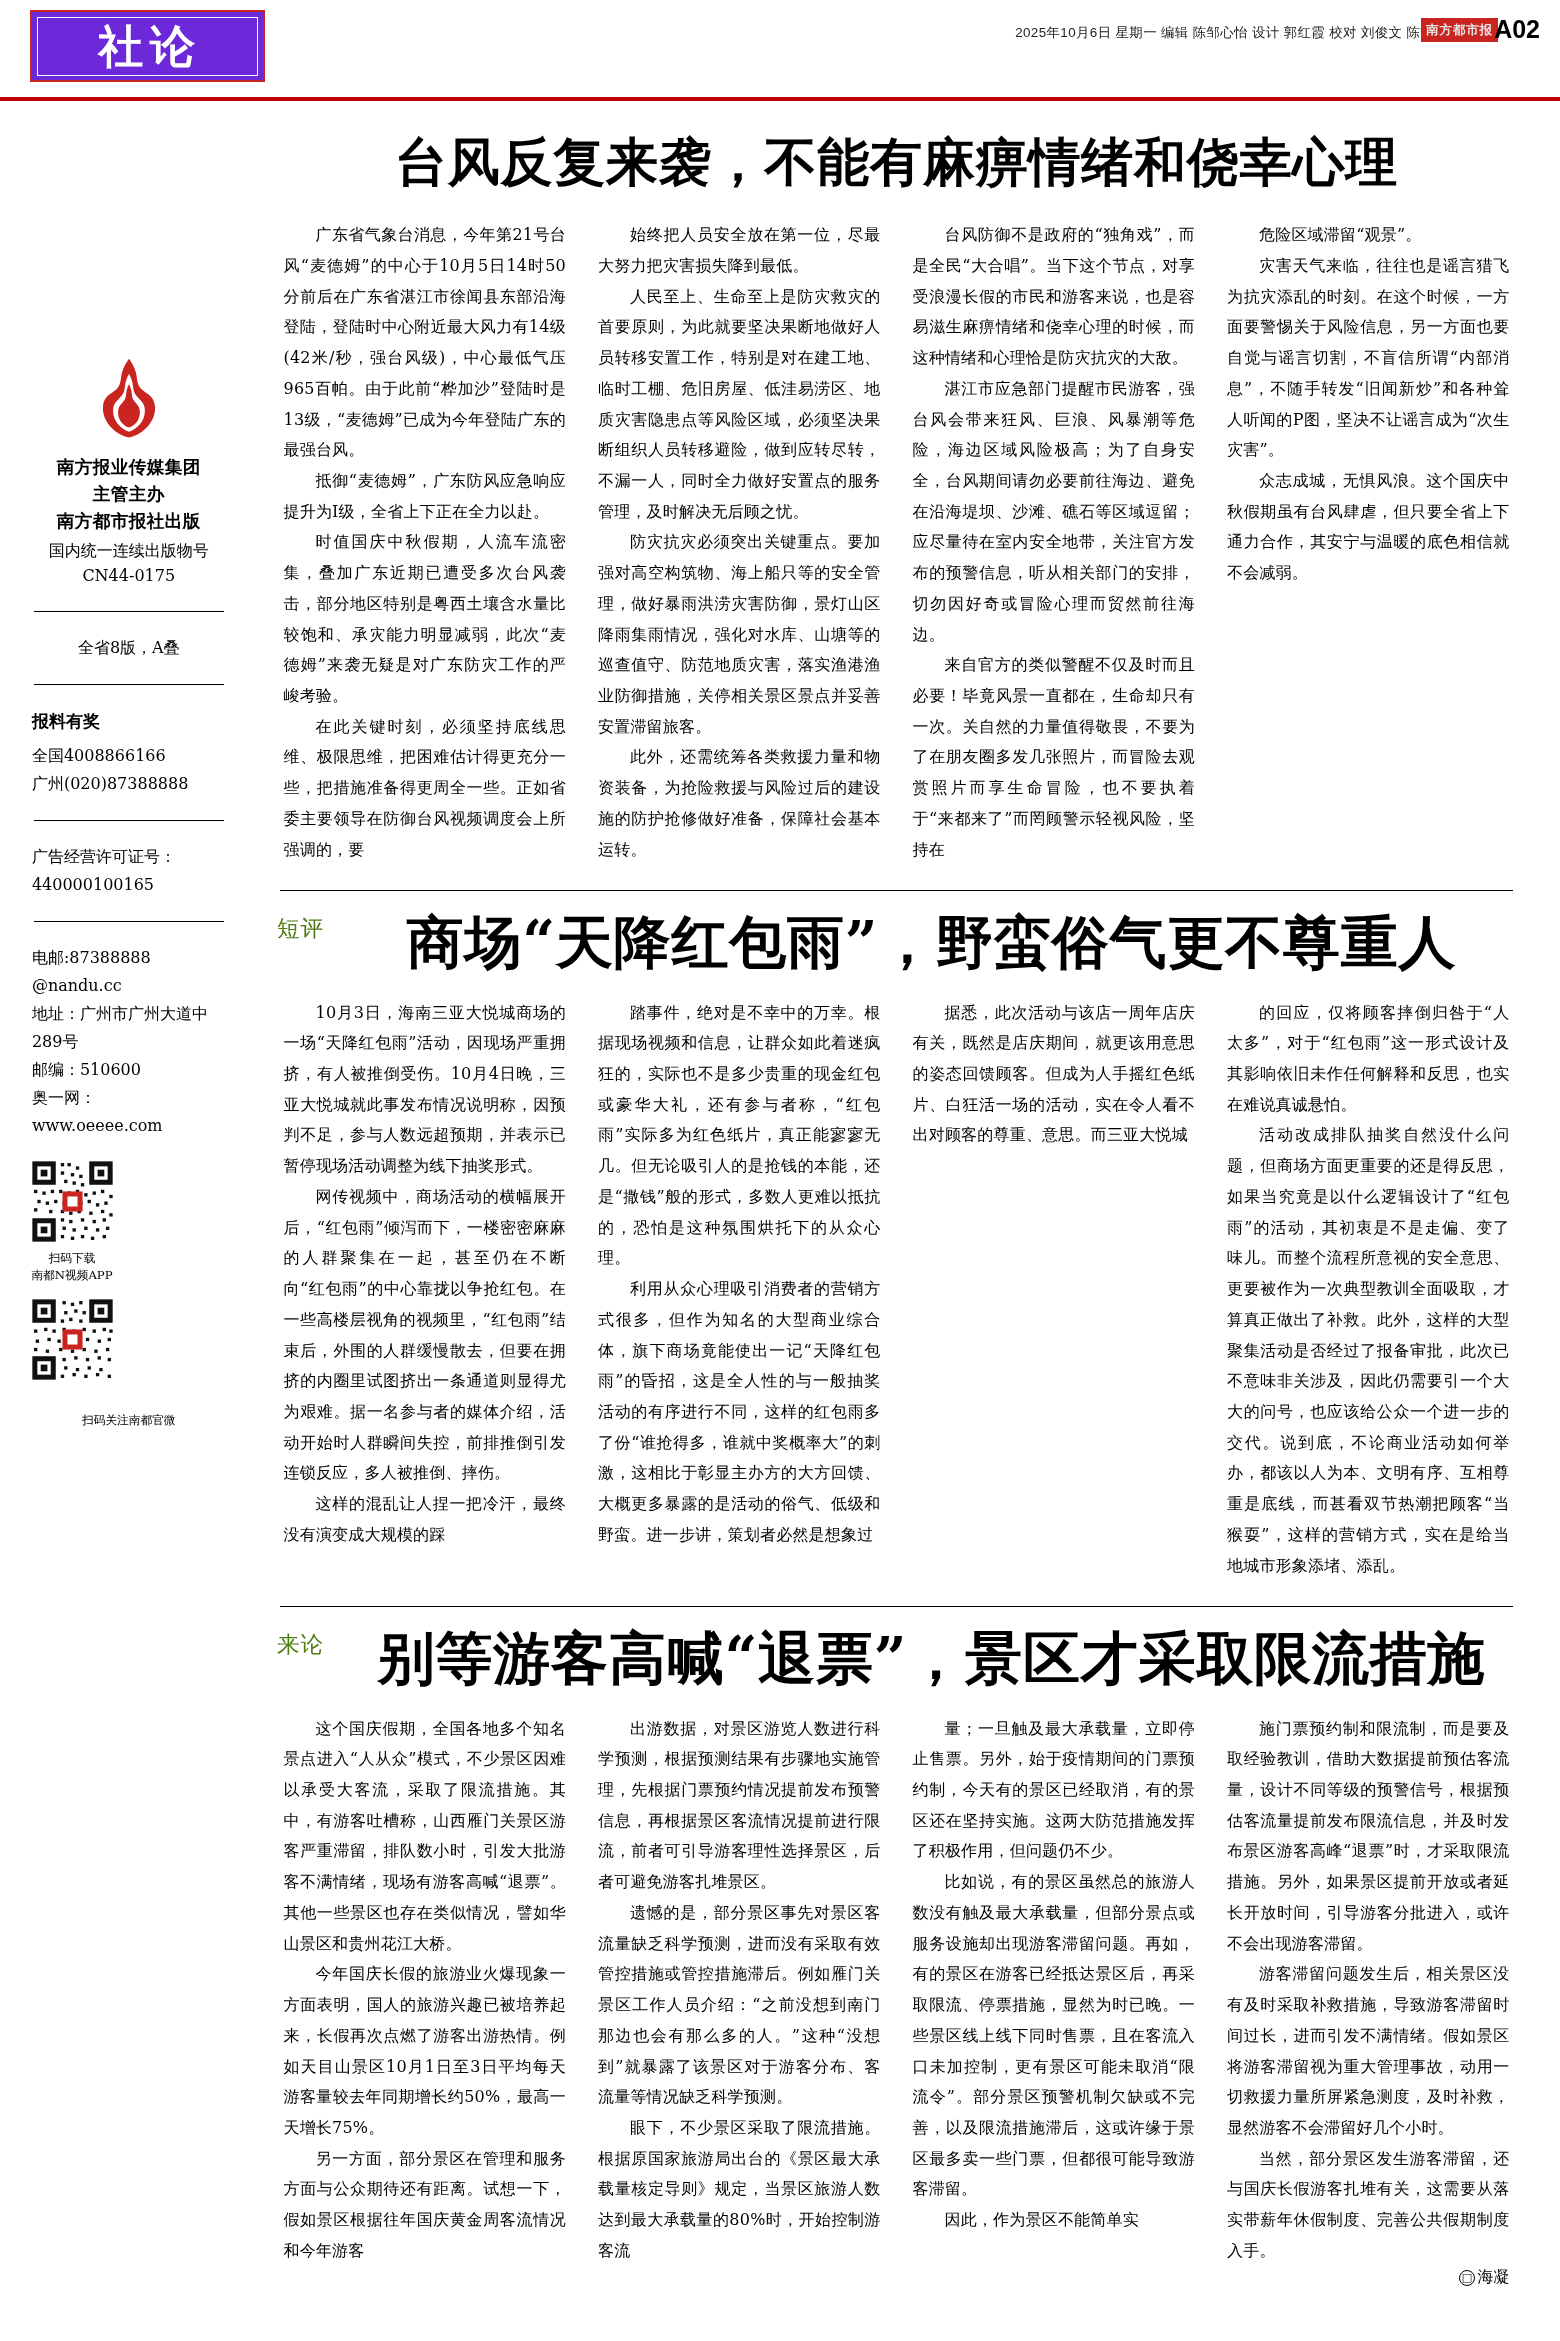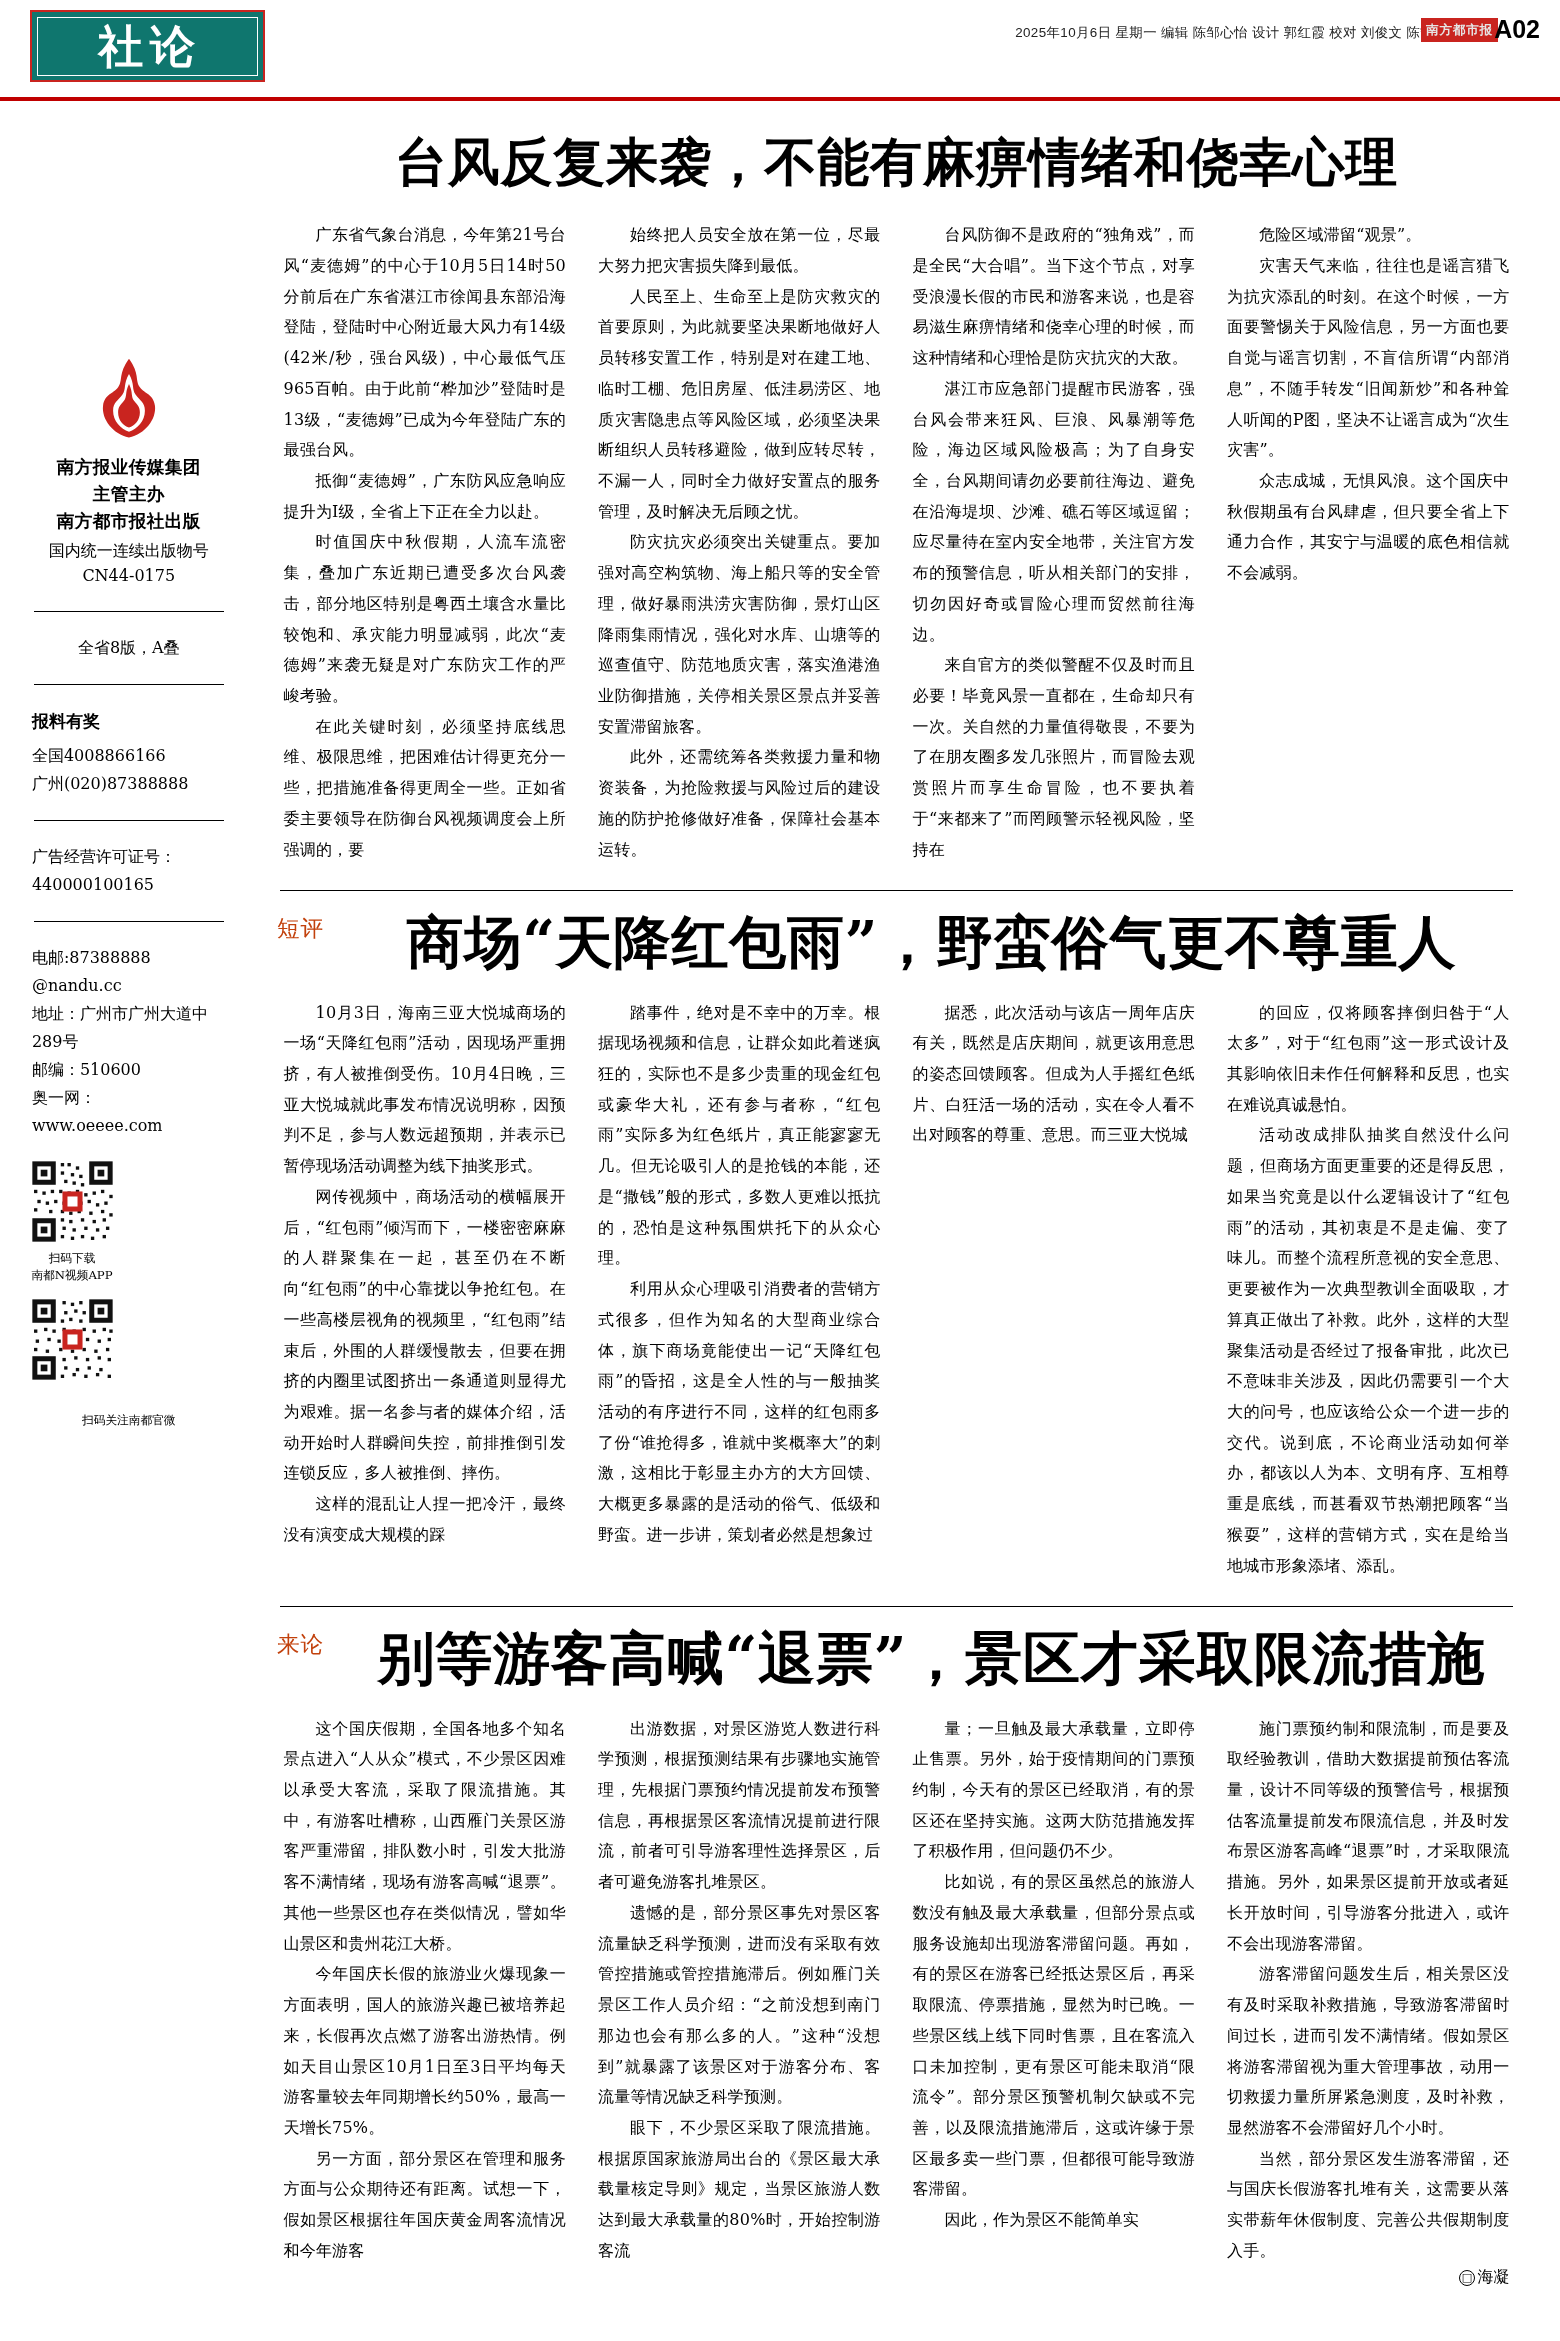--- a/index.html
+++ b/index.html
@@ -23,21 +23,21 @@
     height: 101px;
     border-bottom: 4.2px solid #c00000;
     padding: 0;
   }
   .section-flag {
     position: absolute;
     left: 30px;
     top: 10px;
     width: 235px;
     height: 72px;
-    background: #0f766e;
+    background: #6d28d9;
     border: 2.5px solid #c9241f;
     display: flex;
     align-items: center;
     justify-content: center;
   }
   .section-flag-inner {
     width: 221px;
     height: 59px;
     border: 1.7px solid #ffffff;
     display: flex;
@@ -174,21 +174,21 @@
 
   .article { position: relative; }
 
   .headline-row {
     display: flex;
     align-items: flex-start;
     padding: 0 17px;
   }
   .kicker {
     font-size: 22.6px;
-    color: #c2410c;
+    color: #4d7c0f;
     font-family: Liberation Sans, sans-serif;
     padding-top: 22px;
     width: 70px;
     flex: none;
     letter-spacing: 0.8px;
   }
   .headline {
     font-size: 47px;
     font-weight: bold;
     font-family: "DejaVu Serif", serif;

